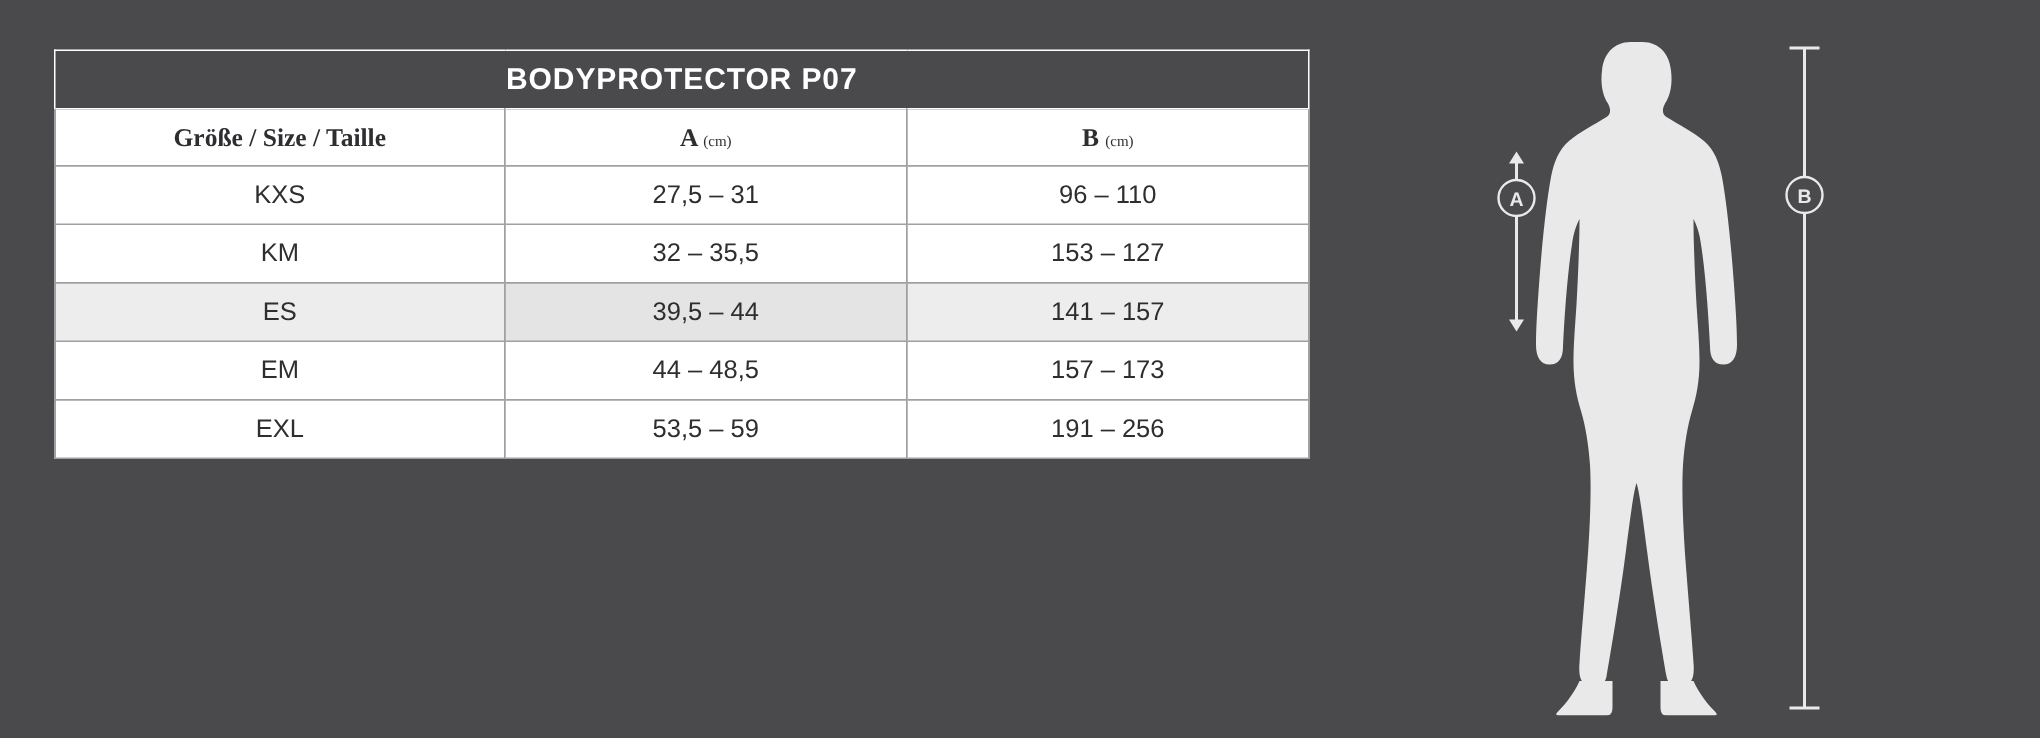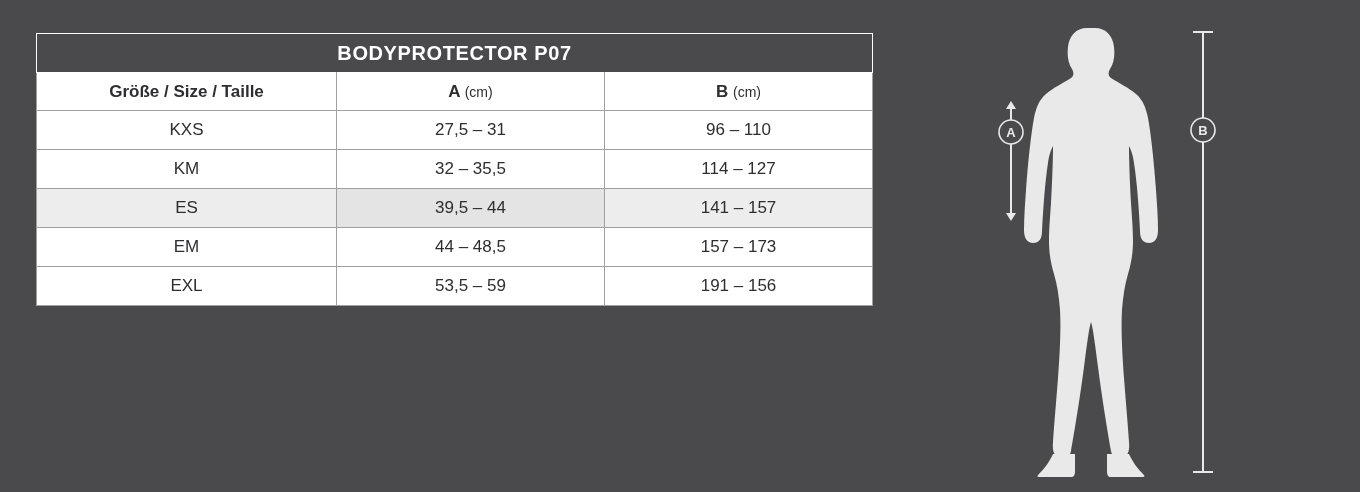--- a/index.html
+++ b/index.html
@@ -49,24 +49,25 @@
   }
   .head-row th {
     background: #ffffff;
     color: #2e2e31;
     font-size: 17px;
     font-weight: bold;
     height: 37px;
     padding: 0;
     border: 1px solid #9fa0a3;
     border-top: 1px solid #ffffff;
+    font-family: Liberation Serif, serif;
   }
   .head-row th .unit {
     font-weight: normal;
-    font-size: 14px;
+    font-size: 10px;
   }
   tbody td {
     font-size: 17px;
     color: #2e2e31;
     text-align: center;
     height: 38px;
     padding: 0;
     border: 1px solid #9fa0a3;
     background: #ffffff;
     margin-left: 40px;
@@ -129,36 +130,36 @@
       </thead>
       <tbody>
         <tr>
           <td>KXS</td>
           <td class="col-a">27,5 – 31</td>
           <td>96 – 110</td>
         </tr>
         <tr>
           <td>KM</td>
           <td class="col-a">32 – 35,5</td>
-          <td>114 – 127</td>
+          <td>153 – 127</td>
         </tr>
         <tr class="alt">
           <td>ES</td>
           <td class="col-a">39,5 – 44</td>
           <td>141 – 157</td>
         </tr>
         <tr>
           <td>EM</td>
           <td class="col-a">44 – 48,5</td>
           <td>157 – 173</td>
         </tr>
         <tr>
           <td>EXL</td>
           <td class="col-a">53,5 – 59</td>
-          <td>191 – 156</td>
+          <td>191 – 256</td>
         </tr>
       </tbody>
     </table>
   </div>
 
   <div class="figure">
     <svg width="260" height="455" viewBox="0 0 260 455" xmlns="http://www.w3.org/2000/svg">
 
       <g>
         <path fill="#e9e9e9" d="

